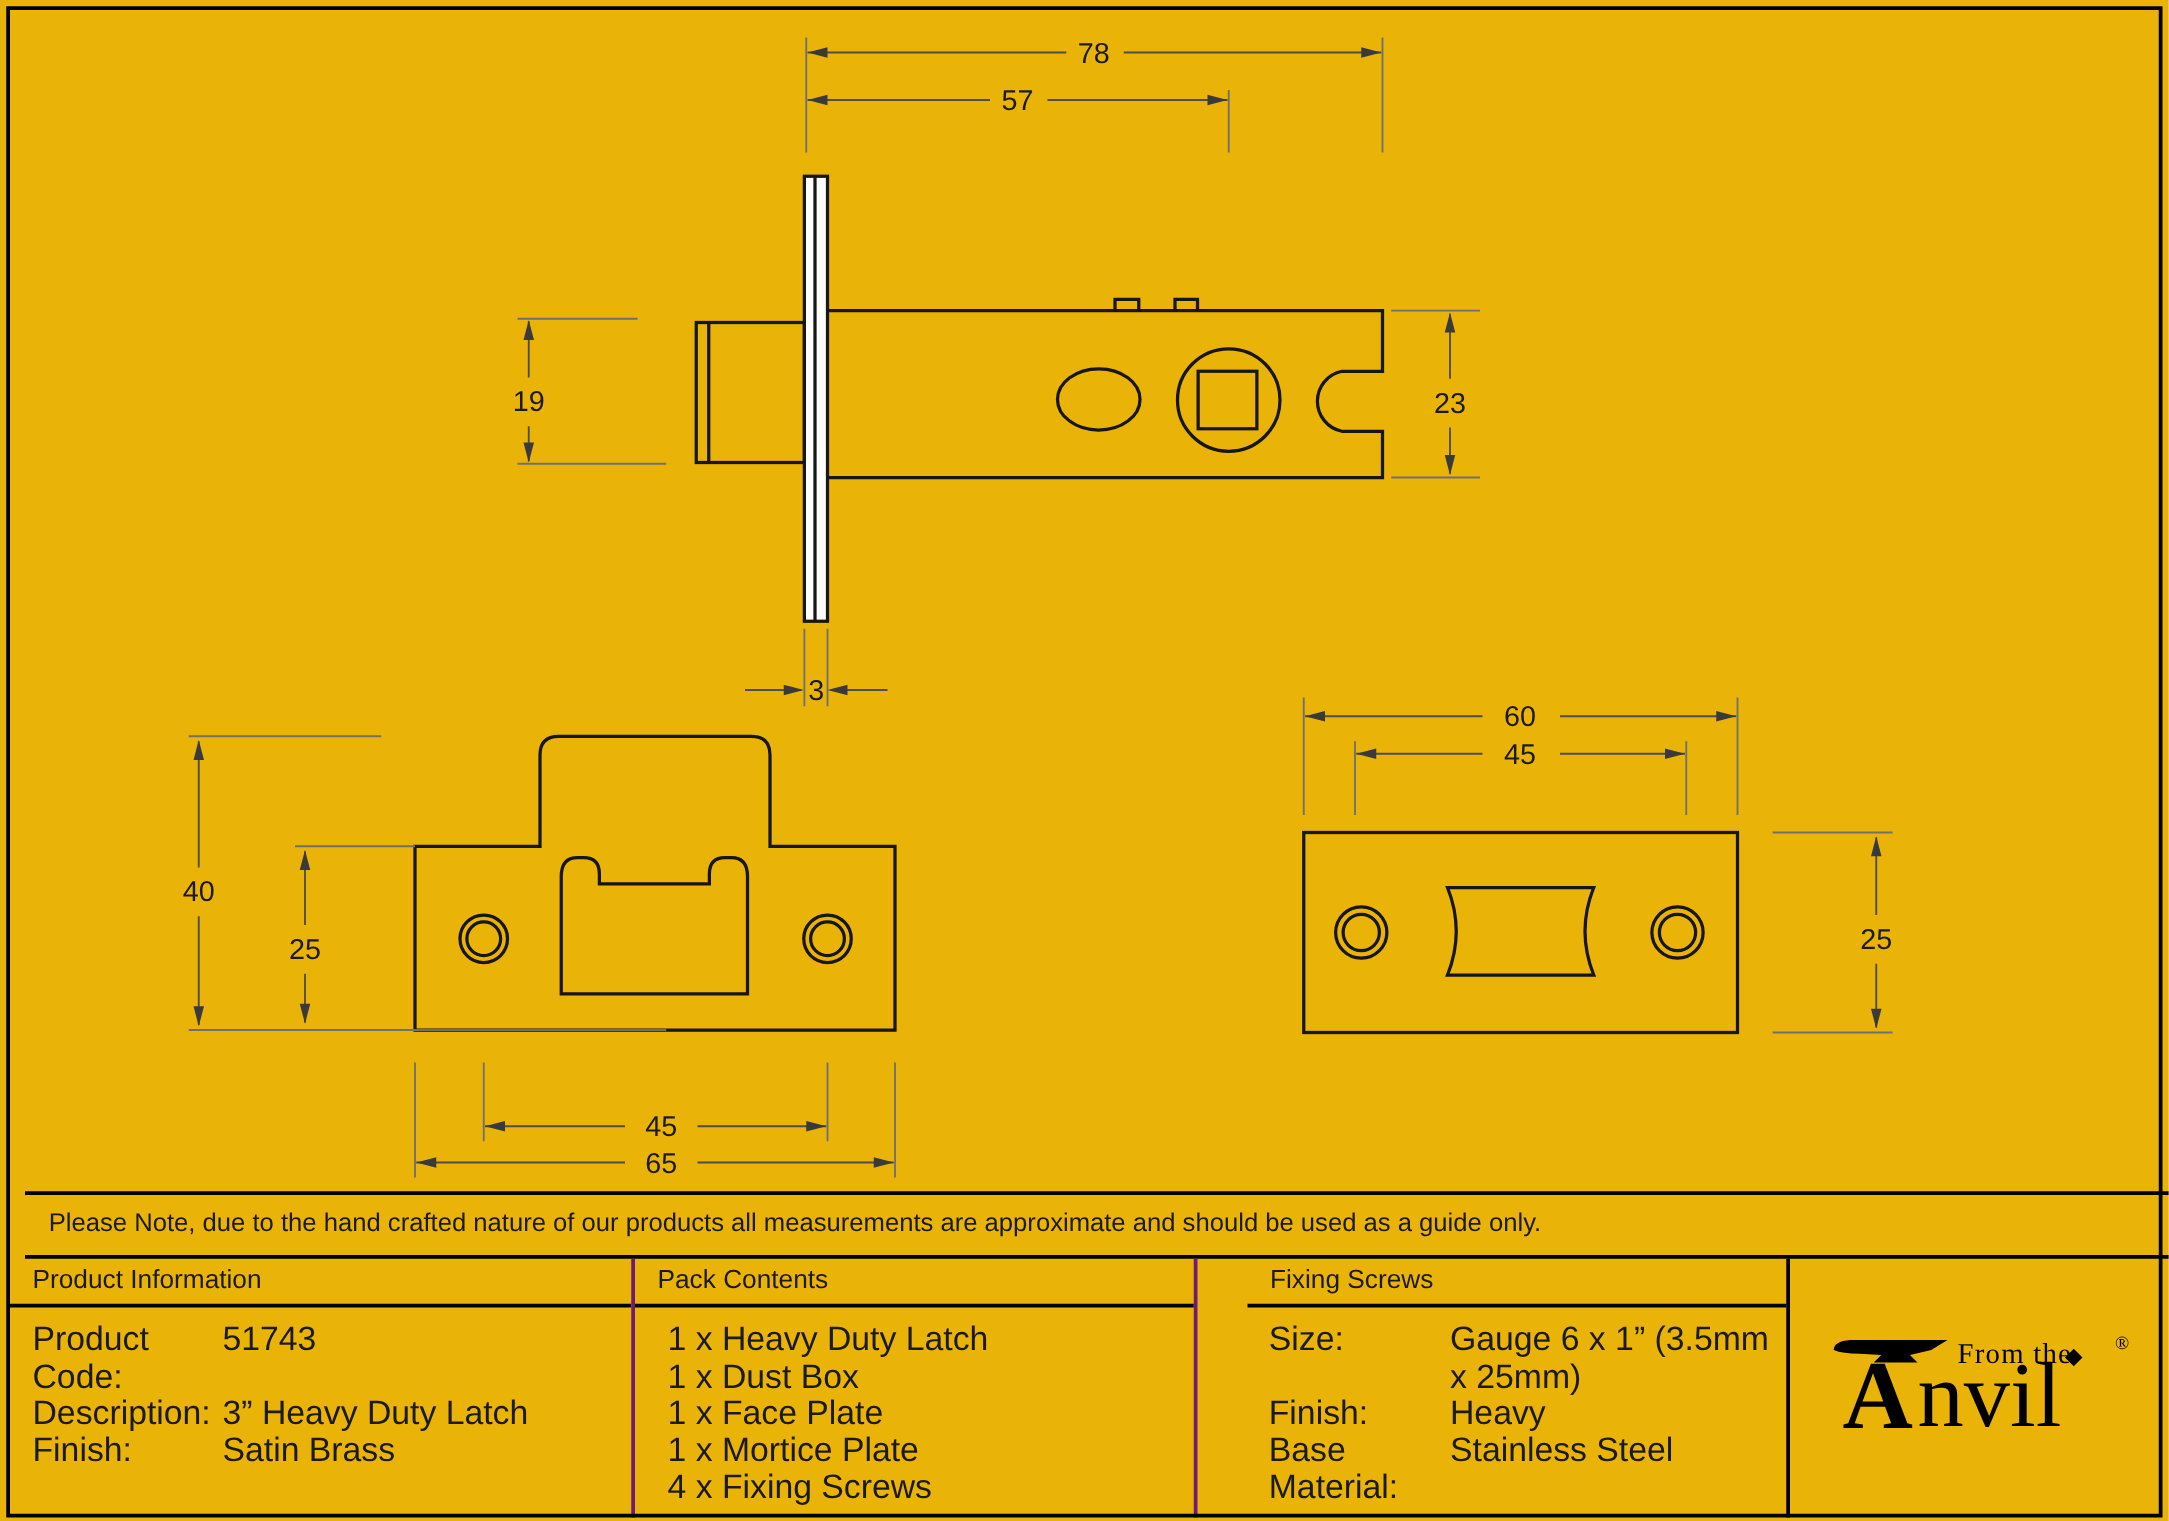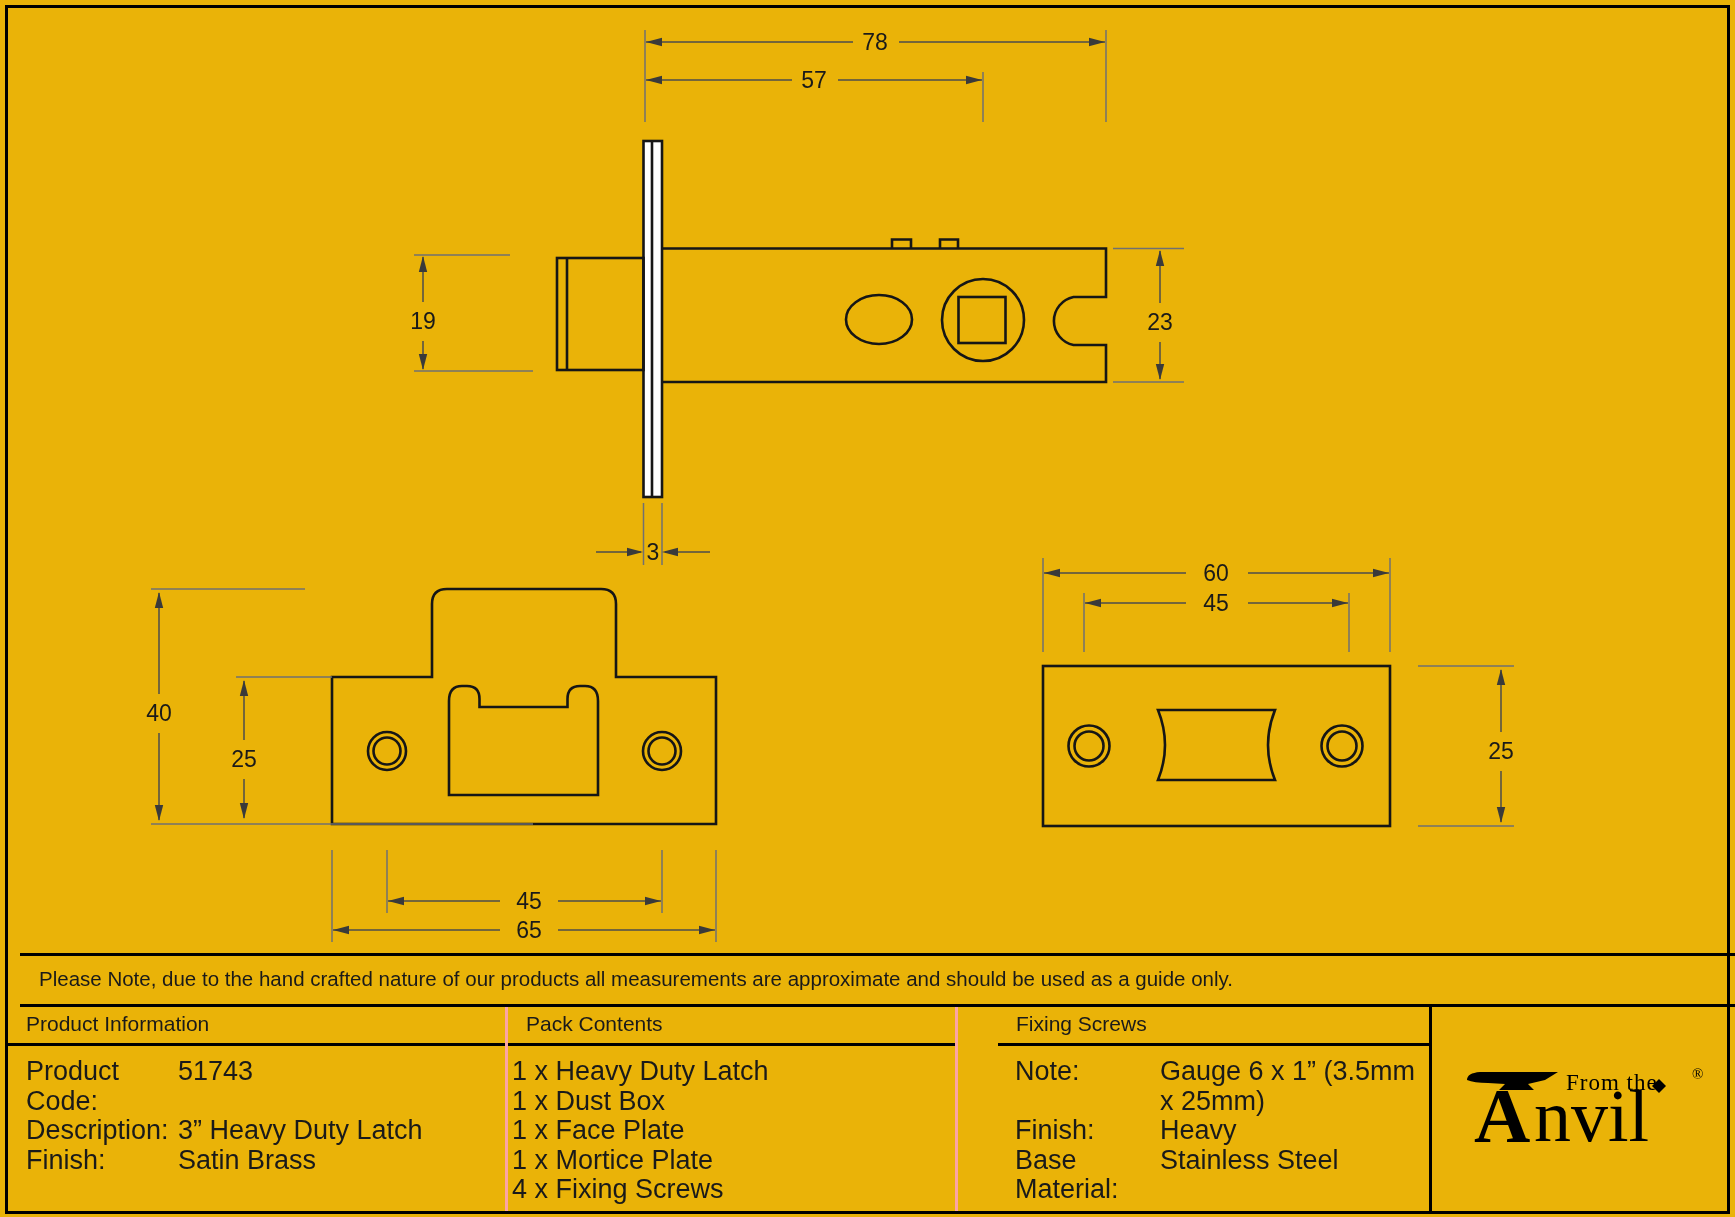--- a/index.html
+++ b/index.html
@@ -12,28 +12,28 @@
   svg .outline-fill{fill:#ffffff;stroke:#161616;stroke-width:2.6px;}
   svg .dim{stroke:#4d4d4d;stroke-width:1.5px;fill:none;}
   svg .ext{stroke:#707070;stroke-width:1.5px;fill:none;}
   svg .arrow{fill:#3a3a3a;stroke:none;}
   svg text.dimlabel{font-family:"Liberation Sans",sans-serif;font-size:23px;fill:#1a1a1a;text-anchor:middle;}
   .note-row{position:absolute;left:20px;width:1725px;top:953px;height:54px;box-sizing:border-box;
         border-top:3px solid #000;border-bottom:3px solid #000;line-height:46px;
         padding-left:19px;font-size:20.5px;}
   .tablecols{position:absolute;left:5px;top:1007px;height:207px;width:1450px;}
   .tcol{position:absolute;top:0;height:100%;box-sizing:border-box;}
-  .tcol.bordered{border-left:3px solid #fca5a5;}
+  .tcol.bordered{border-left:3px solid #701a75;}
   .thead{height:36px;border-bottom:3px solid #000;line-height:34px;padding-left:18px;font-size:21px;}
   .tbody{padding-top:11px;font-size:27px;}
   .trow{display:flex;line-height:29.5px;}
   .trow .lbl{flex:0 0 auto;}
   .c1 .lbl{width:152px;}
   .c3 .lbl{width:145px;}
-  .c2 .tbody{padding-left:4px;}
+  .c2 .tbody{padding-left:26px;}
   .c1 .tbody{padding-left:18px;}
   .c3 .tbody{padding-left:17px;}
   .logo-cell{position:absolute;left:1424px;width:304px;top:0;height:100%;box-sizing:border-box;
         border-left:3px solid #000;}
   .logo-box{position:absolute;left:22px;top:52px;width:260px;height:100px;}
   .logo-box svg{width:100%;height:100%;}
   .logo-serif{font-family:"Liberation Serif",serif;}
 </style>
 </head>
 <body>
@@ -237,21 +237,21 @@
         <div class="trow">
             <span>4 x Fixing Screws</span>
           </div>
       </div>
     </div>
 
     <div class="tcol c3 bordered" style="left:950px;width:474px;padding-left:40px;">
       <div class="thead">Fixing Screws</div>
       <div class="tbody">
         <div class="trow">
-          <span class="lbl">Note:</span>
+          <span class="lbl">Size:</span>
           <span class="val">Gauge 6 x 1” (3.5mm x 25mm)</span>
         </div>
         <div class="trow">
           <span class="lbl">Finish:</span>
           <span class="val">Heavy</span>
         </div>
         <div class="trow">
           <span class="lbl">Base Material:</span>
           <span class="val">Stainless Steel</span>
         </div>

